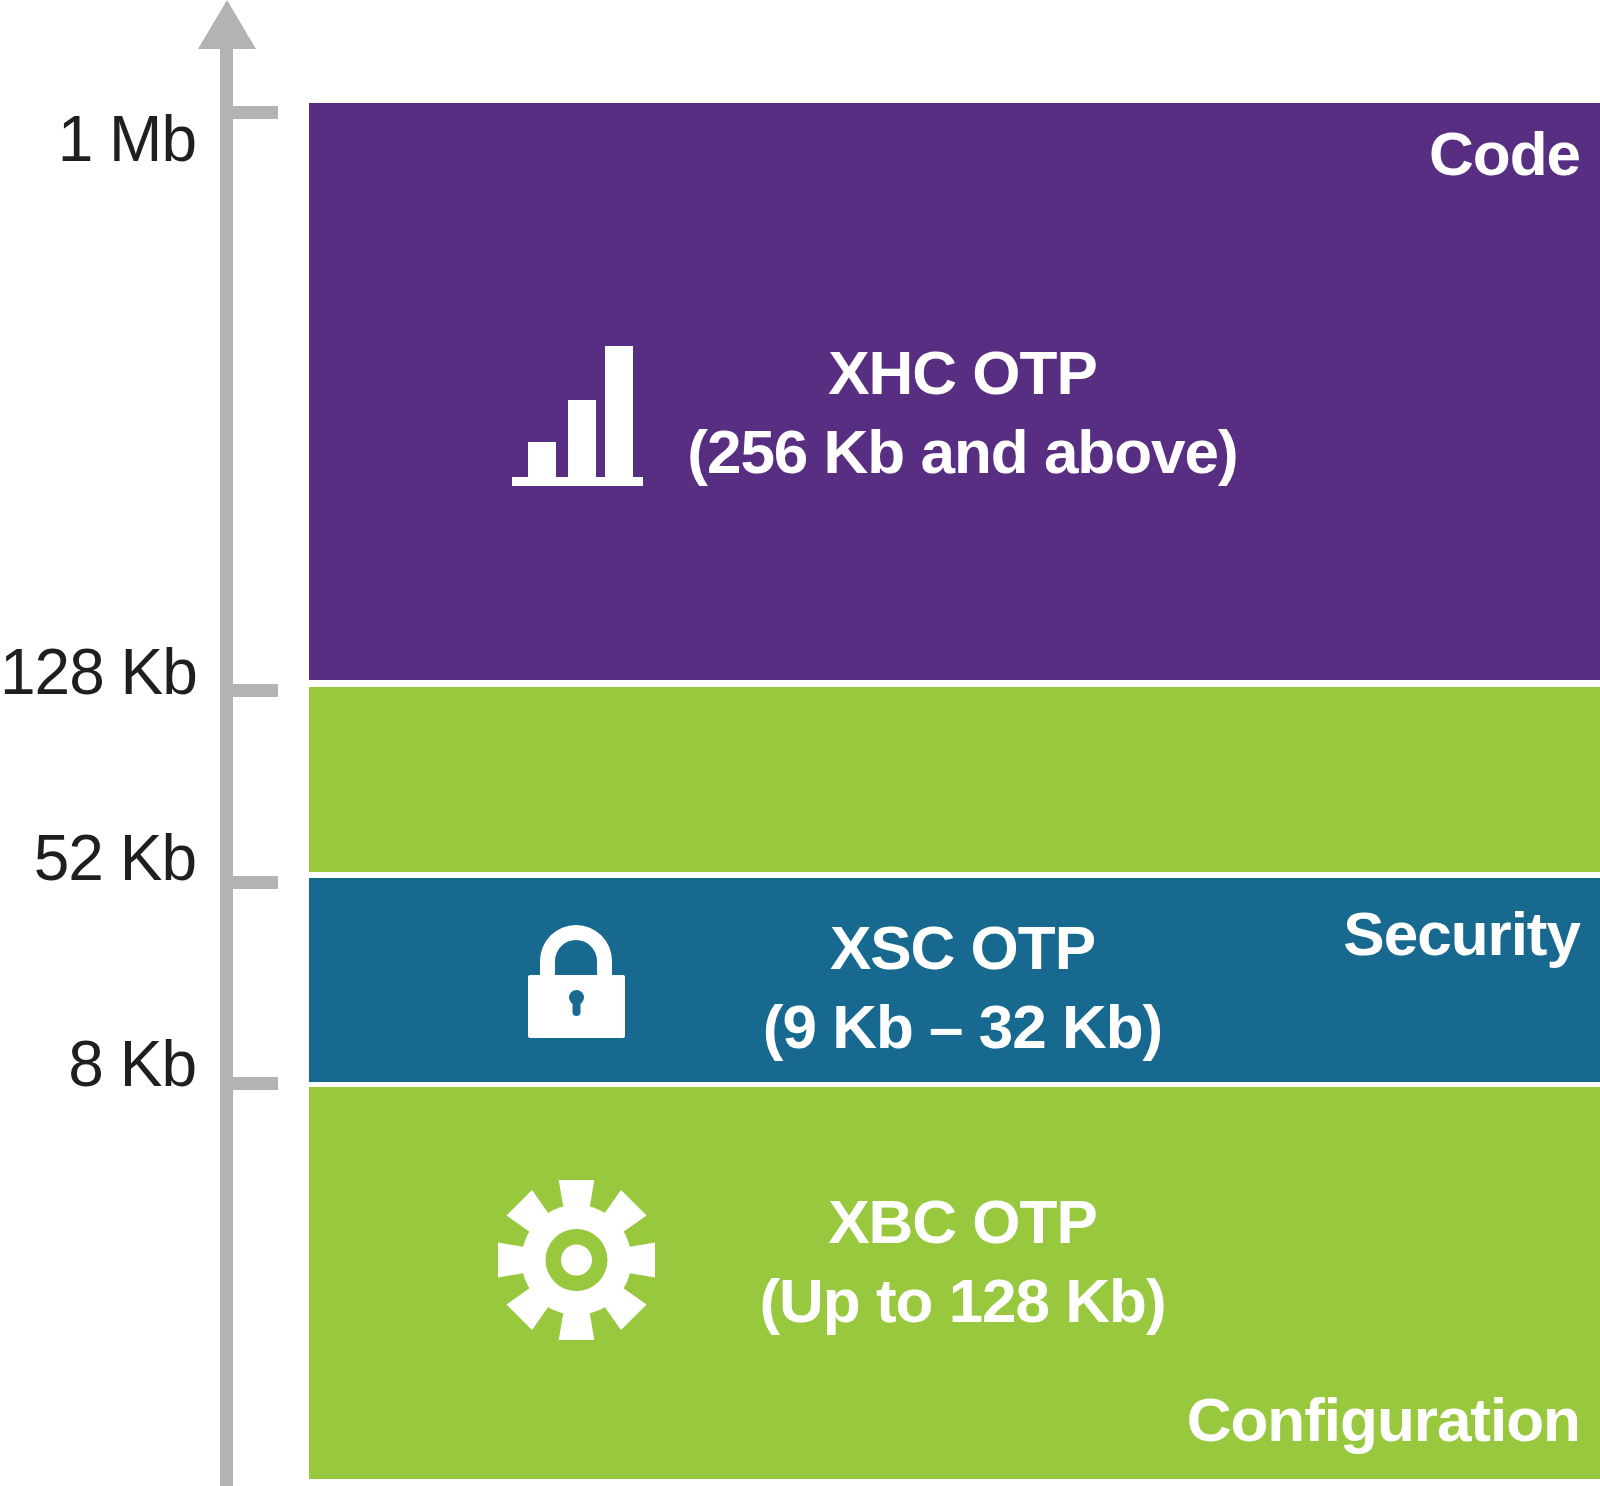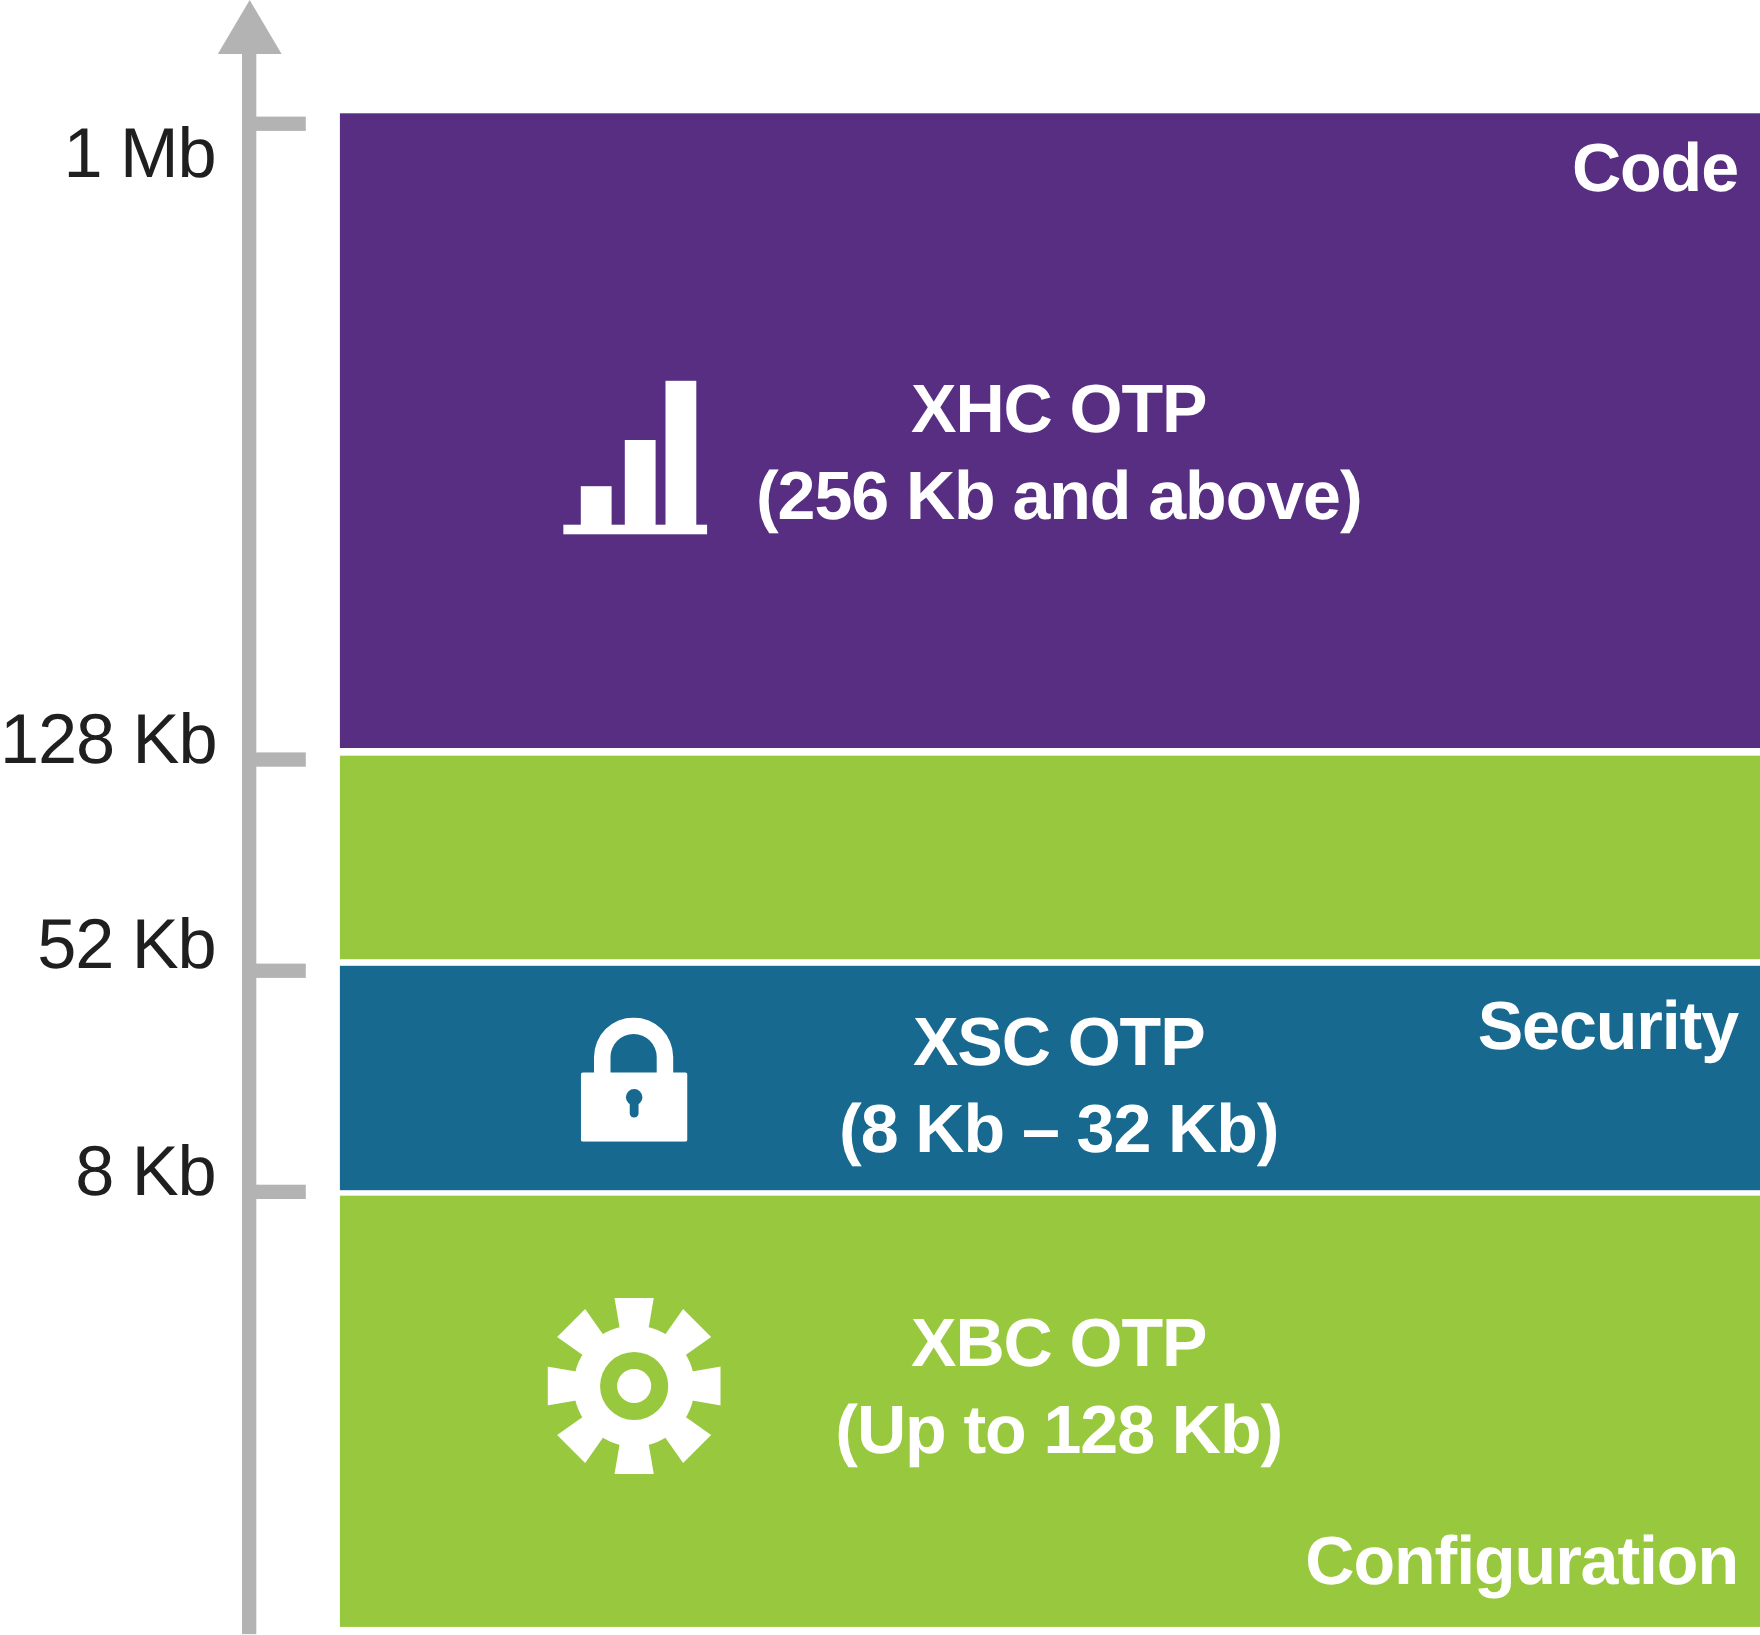--- a/index.html
+++ b/index.html
@@ -134,21 +134,21 @@
     <span class="band-icon icon-lock">
       <svg width="97" height="113" viewBox="0 0 97 113" xmlns="http://www.w3.org/2000/svg">
         <path fill="#ffffff" d="M12 55 L12 36 A36 36 0 0 1 84 36 L84 55 L69 55 L69 36 A21 21 0 0 0 27 36 L27 55 Z"></path>
         <rect fill="#ffffff" x="0" y="50" width="97" height="63" rx="2"></rect>
         <circle fill="var(--blue)" cx="48.5" cy="72.5" r="7.5"></circle>
         <rect fill="var(--blue)" x="44.5" y="74" width="8" height="17" rx="4"></rect>
       </svg>
     </span>
     <div class="band-caption caption-security">
       <div>XSC OTP</div>
-      <div>(8 Kb – 32 Kb)</div>
+      <div>(9 Kb – 32 Kb)</div>
     </div>
   </div>
 
   <div class="band band-configuration">
     <span class="band-icon icon-gear">
       <svg width="157" height="160" viewBox="0 0 157 160" xmlns="http://www.w3.org/2000/svg">
         <g transform="translate(78.5,80)">
           <g fill="#ffffff">
             <circle r="55"></circle>
             <polygon points="-18,-81 18,-81 12,-46 -12,-46" transform="rotate(0)"></polygon>

